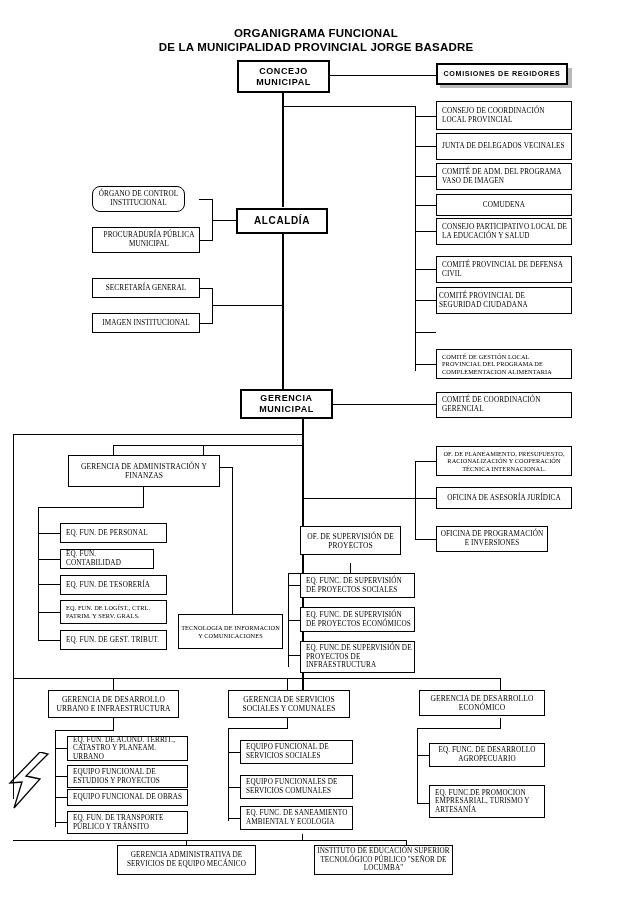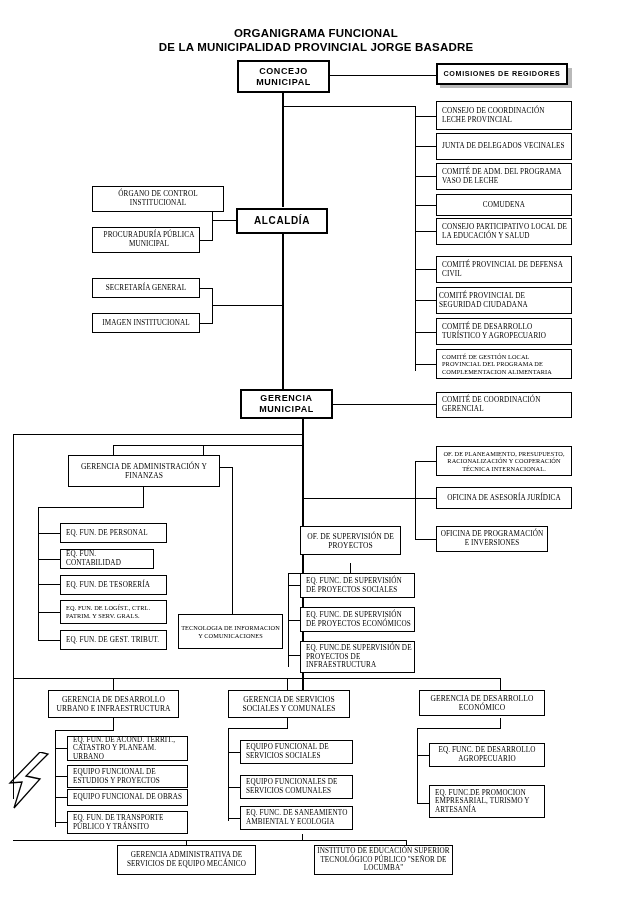--- a/index.html
+++ b/index.html
@@ -190,48 +190,45 @@
   <div class="box thick sans f10" style="left:236px;top:208px;width:92px;height:26px;">
     <span>ALCALDÍA</span>
   </div>
 
   <div class="box thick sans f9" style="left:240px;top:389px;width:93px;height:30px;">
     <span style="white-space:pre-line;">GERENCIA
 MUNICIPAL</span>
   </div>
 
   <div class="box" style="left:436px;top:101px;width:136px;height:29px;justify-content:flex-start;text-align:left;padding-left:5px;">
-    <span>CONSEJO DE COORDINACIÓN LECHE PROVINCIAL</span>
+    <span>CONSEJO DE COORDINACIÓN LOCAL PROVINCIAL</span>
   </div>
   <div class="box" style="left:436px;top:133px;width:136px;height:27px;justify-content:flex-start;text-align:left;padding-left:5px;">
     <span>JUNTA DE DELEGADOS VECINALES</span>
   </div>
   <div class="box" style="left:436px;top:163px;width:136px;height:27px;justify-content:flex-start;text-align:left;padding-left:5px;">
-    <span>COMITÉ DE ADM. DEL PROGRAMA VASO DE LECHE</span>
+    <span>COMITÉ DE ADM. DEL PROGRAMA VASO DE IMAGEN</span>
   </div>
   <div class="box" style="left:436px;top:194px;width:136px;height:22px;">
     <span>COMUDENA</span>
   </div>
   <div class="box" style="left:436px;top:218px;width:136px;height:27px;justify-content:flex-start;text-align:left;padding-left:5px;">
     <span>CONSEJO PARTICIPATIVO LOCAL DE LA EDUCACIÓN Y SALUD</span>
   </div>
   <div class="box" style="left:436px;top:256px;width:136px;height:27px;justify-content:flex-start;text-align:left;padding-left:5px;">
     <span>COMITÉ PROVINCIAL DE DEFENSA CIVIL</span>
   </div>
   <div class="box" style="left:436px;top:287px;width:136px;height:27px;justify-content:flex-start;text-align:left;">
     <span>COMITÉ PROVINCIAL DE SEGURIDAD CIUDADANA</span>
   </div>
-  <div class="box" style="left:436px;top:318px;width:136px;height:27px;justify-content:flex-start;text-align:left;padding-left:5px;">
-    <span>COMITÉ DE DESARROLLO TURÍSTICO Y AGROPECUARIO</span>
-  </div>
   <div class="box f65" style="left:436px;top:349px;width:136px;height:30px;justify-content:flex-start;text-align:left;padding-left:5px;">
     <span>COMITÉ DE GESTIÓN LOCAL PROVINCIAL DEL PROGRAMA DE COMPLEMENTACION ALIMENTARIA</span>
   </div>
 
-  <div class="box" style="left:92px;top:186px;width:132px;height:26px;">
+  <div class="box" style="left:92px;top:186px;width:93px;height:26px;border-radius:8px;">
     <span>ÓRGANO DE CONTROL INSTITUCIONAL</span>
   </div>
   <div class="box" style="left:92px;top:227px;width:108px;height:26px;padding-left:8px;">
     <span>PROCURADURÍA PÚBLICA MUNICIPAL</span>
   </div>
 
   <div class="box" style="left:92px;top:278px;width:108px;height:20px;">
     <span>SECRETARÍA GENERAL</span>
   </div>
   <div class="box" style="left:92px;top:313px;width:108px;height:20px;">

